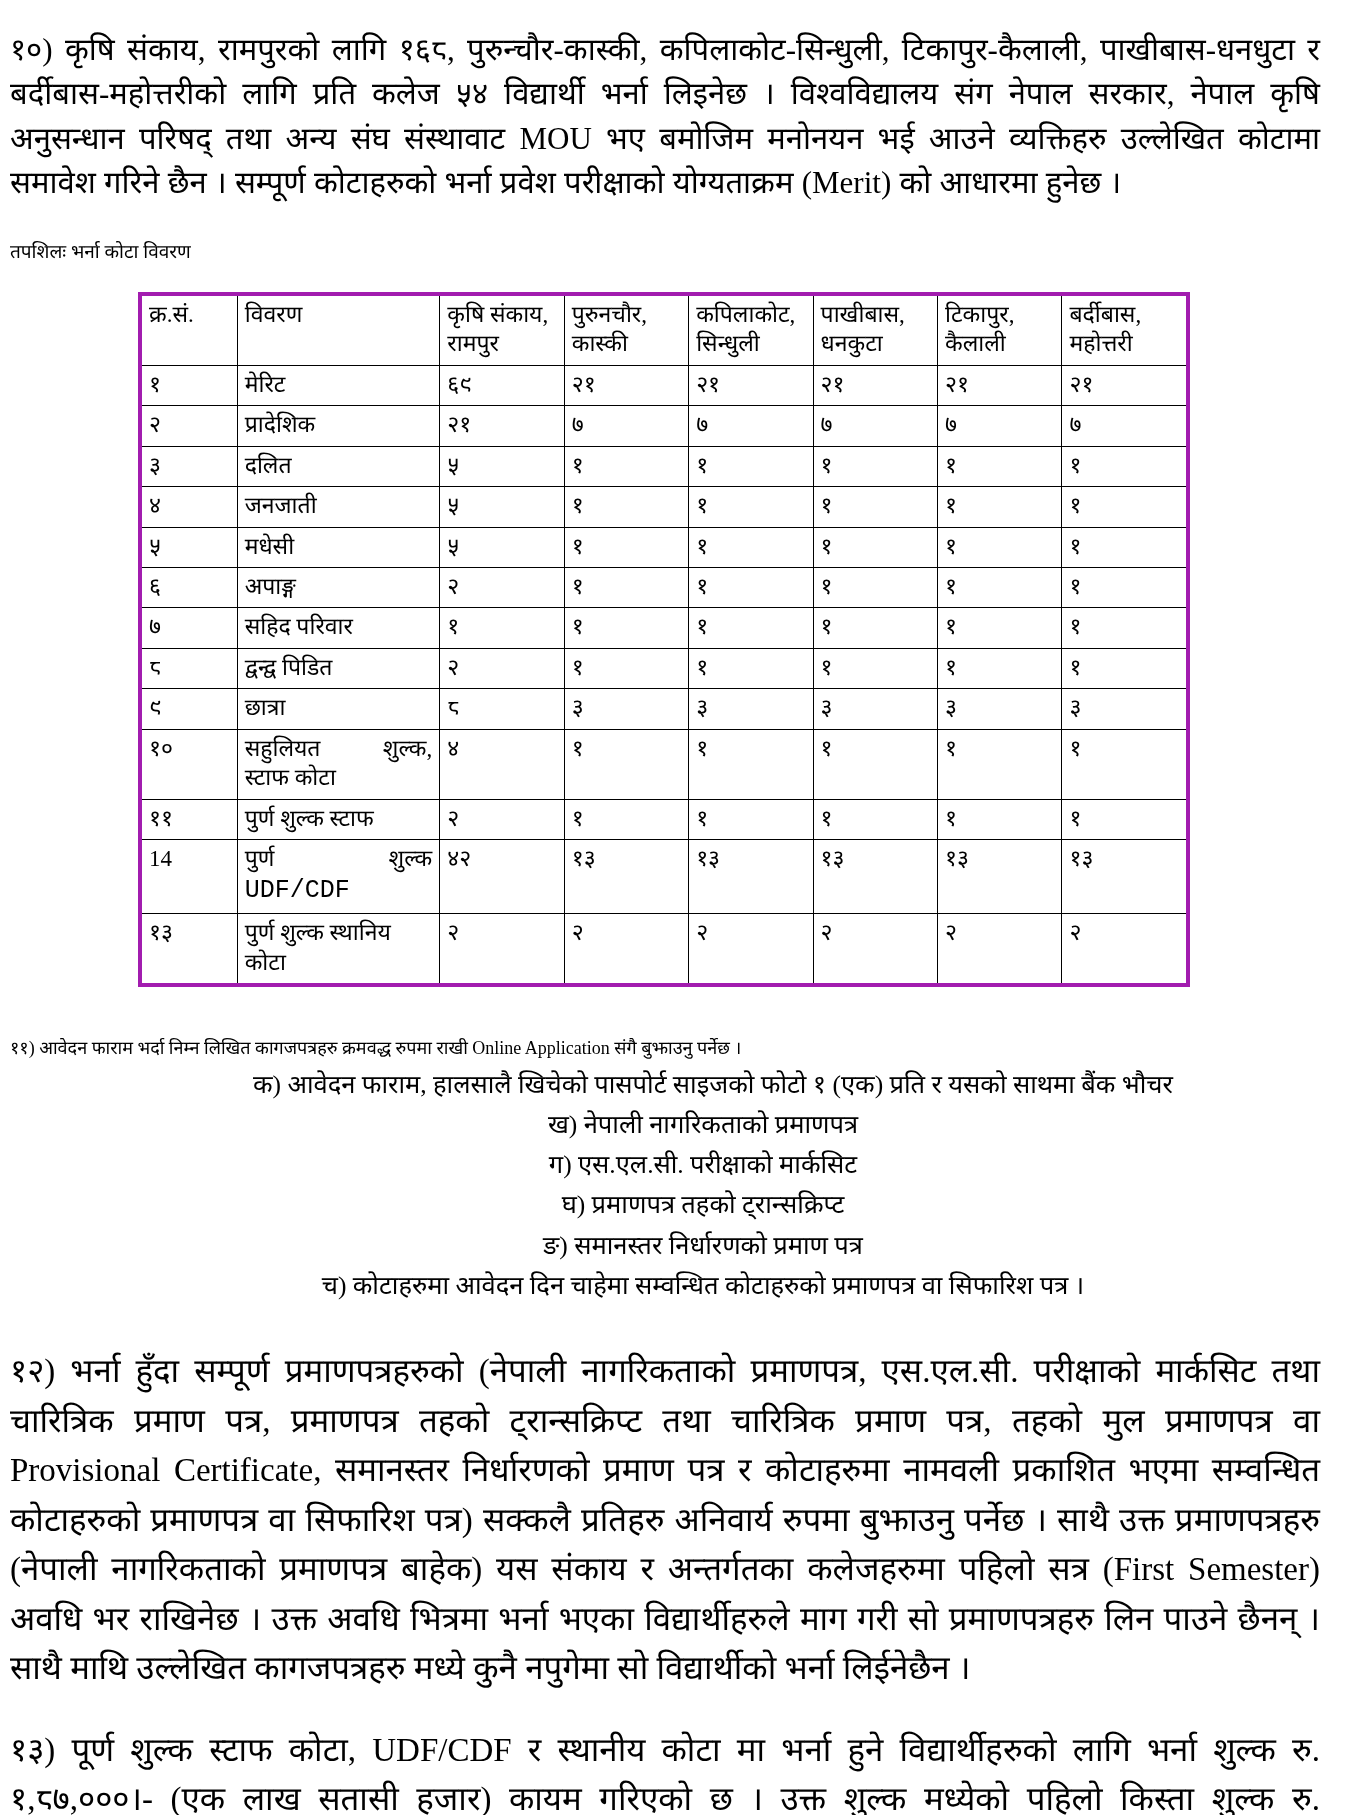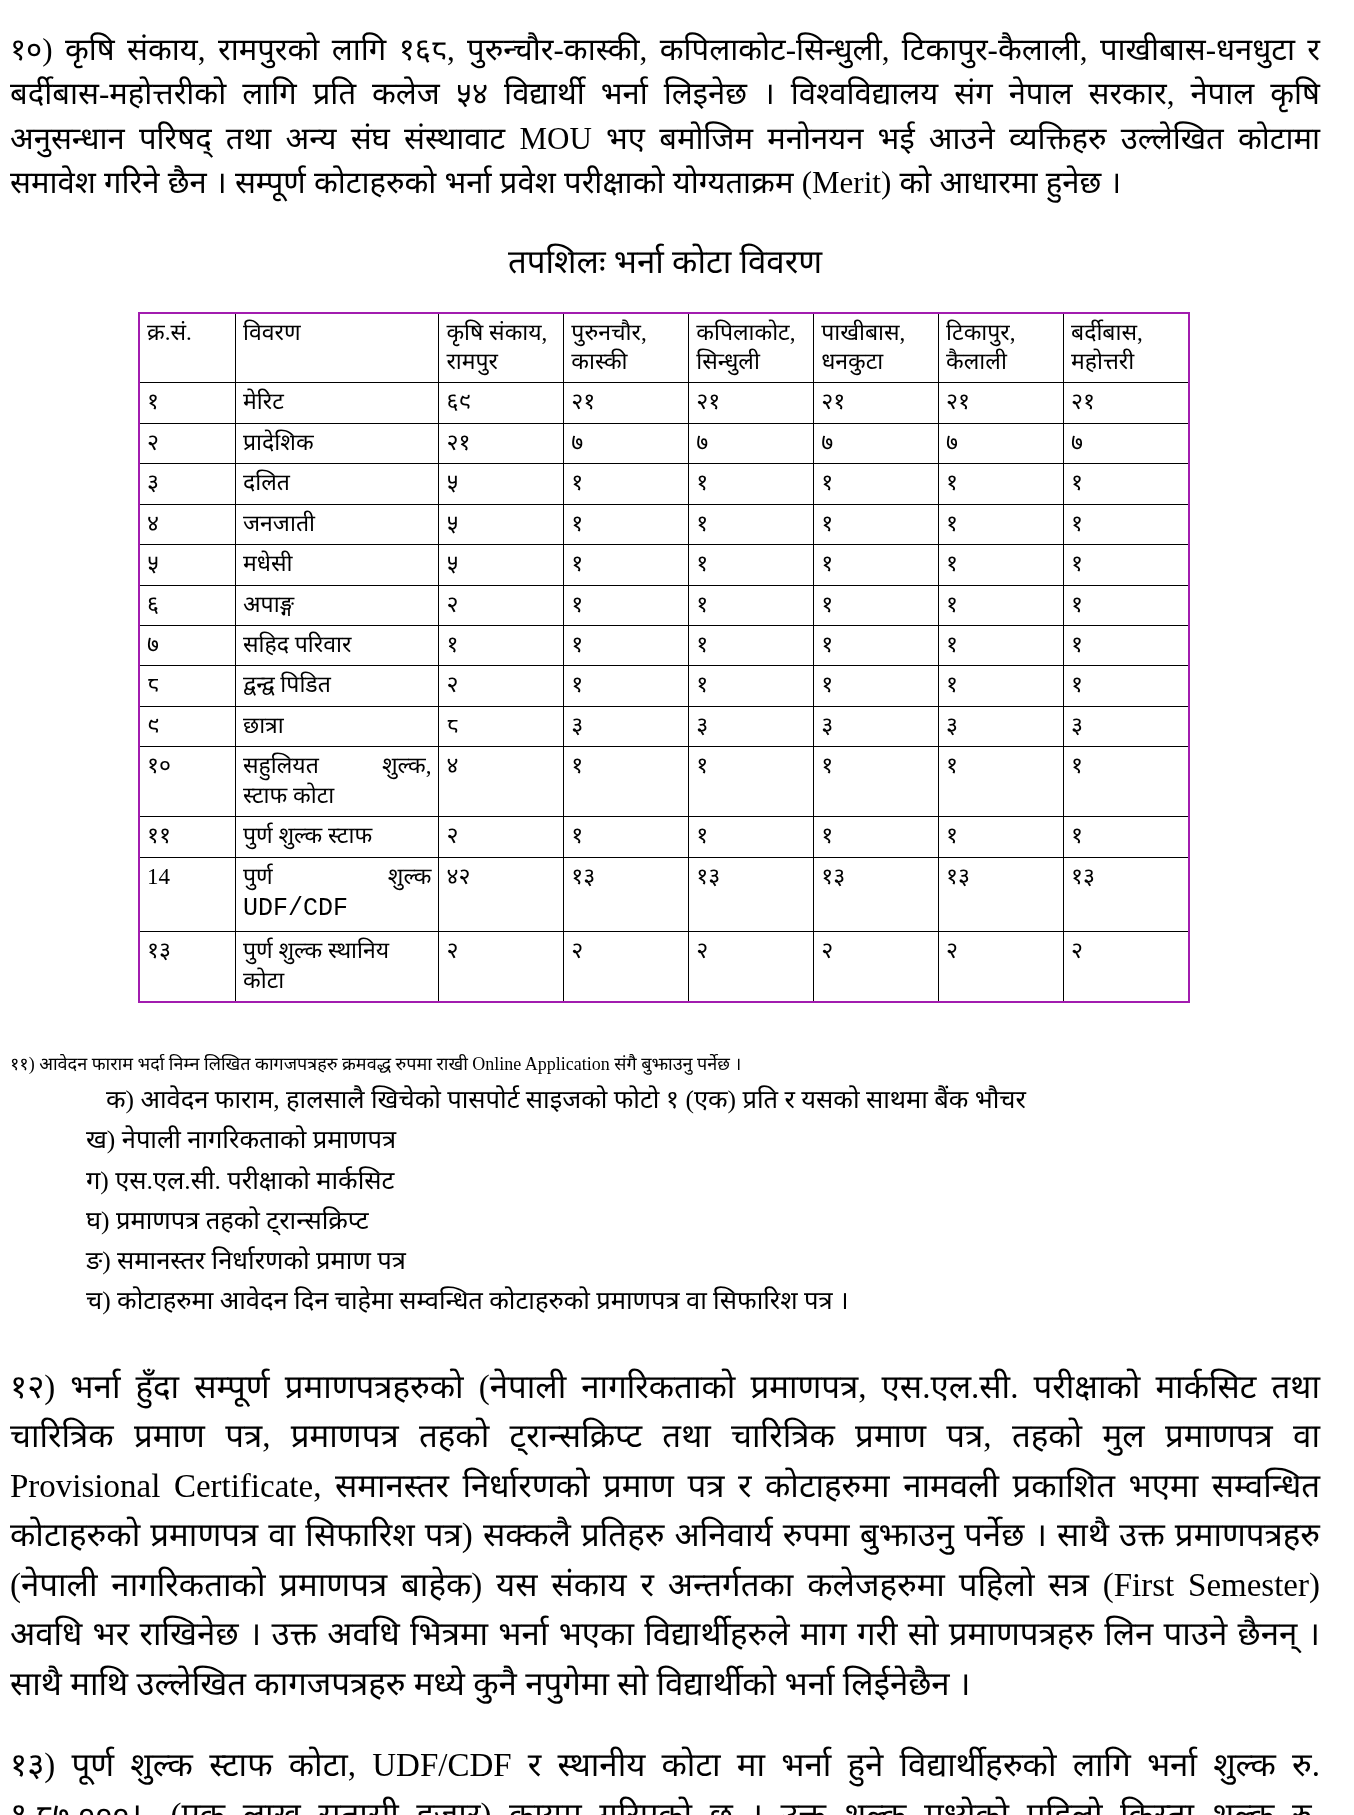--- a/index.html
+++ b/index.html
@@ -26,40 +26,39 @@
     font-size: 31px;
     line-height: 1.43;
     text-align: justify;
     text-justify: inter-word;
     margin: 0 0 6px 0;
     word-spacing: 0.5px;
   }
   .para-10 { margin-bottom: 34px; }
 
   .tapasil {
-    font-size: 33px;
+    font-size: 19px;
     line-height: 1.4;
     margin: 0 0 26px 0;
     font-weight: 400;
-    text-align: center;
   }
   .gap-md { height: 30px; }
   .gap-lg { height: 40px; }
 
   
   .table-wrap {
     padding-left: 128px;
     padding-right: 130px;
     margin-bottom: 8px;
   }
   table.quota {
     border-collapse: collapse;
     width: 100%;
     table-layout: fixed;
-    border: 2px solid #a21caf;
+    border: 4px solid #a21caf;
   }
   table.quota th,
   table.quota td {
     border: 1.5px solid #000;
     font-size: 23px;
     line-height: 1.28;
     font-weight: 400;
     vertical-align: top;
     padding: 4px 7px 6px 7px;
     text-align: left;
@@ -91,20 +90,21 @@
   .sublist {
     margin: 0 0 0 0;
     padding: 0;
     list-style: none;
   }
   .sublist li {
     font-size: 25.5px;
     line-height: 1.5;
     margin: 0 0 2px 0;
     padding-left: 76px;
+    text-align: center;
   }
   .sublist li.first { padding-left: 96px; }
 
   .blocktext {
     font-size: 33px;
     line-height: 1.5;
     text-align: justify;
     margin: 0 0 2px 0;
   }
 

